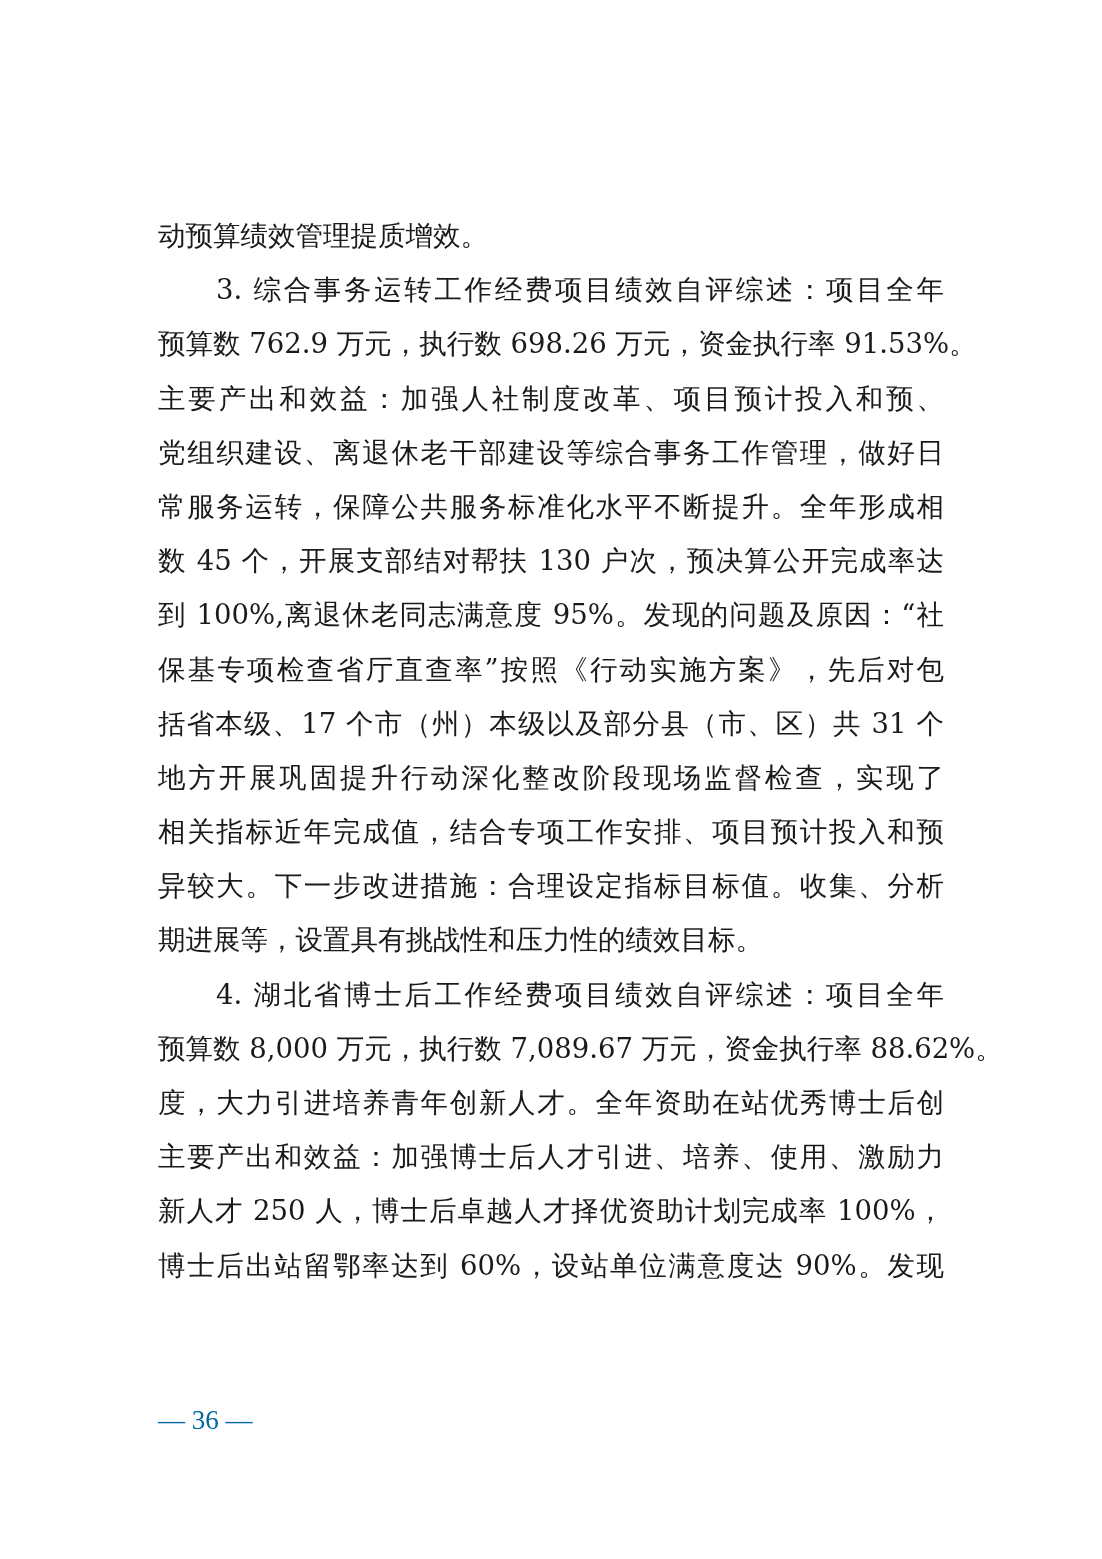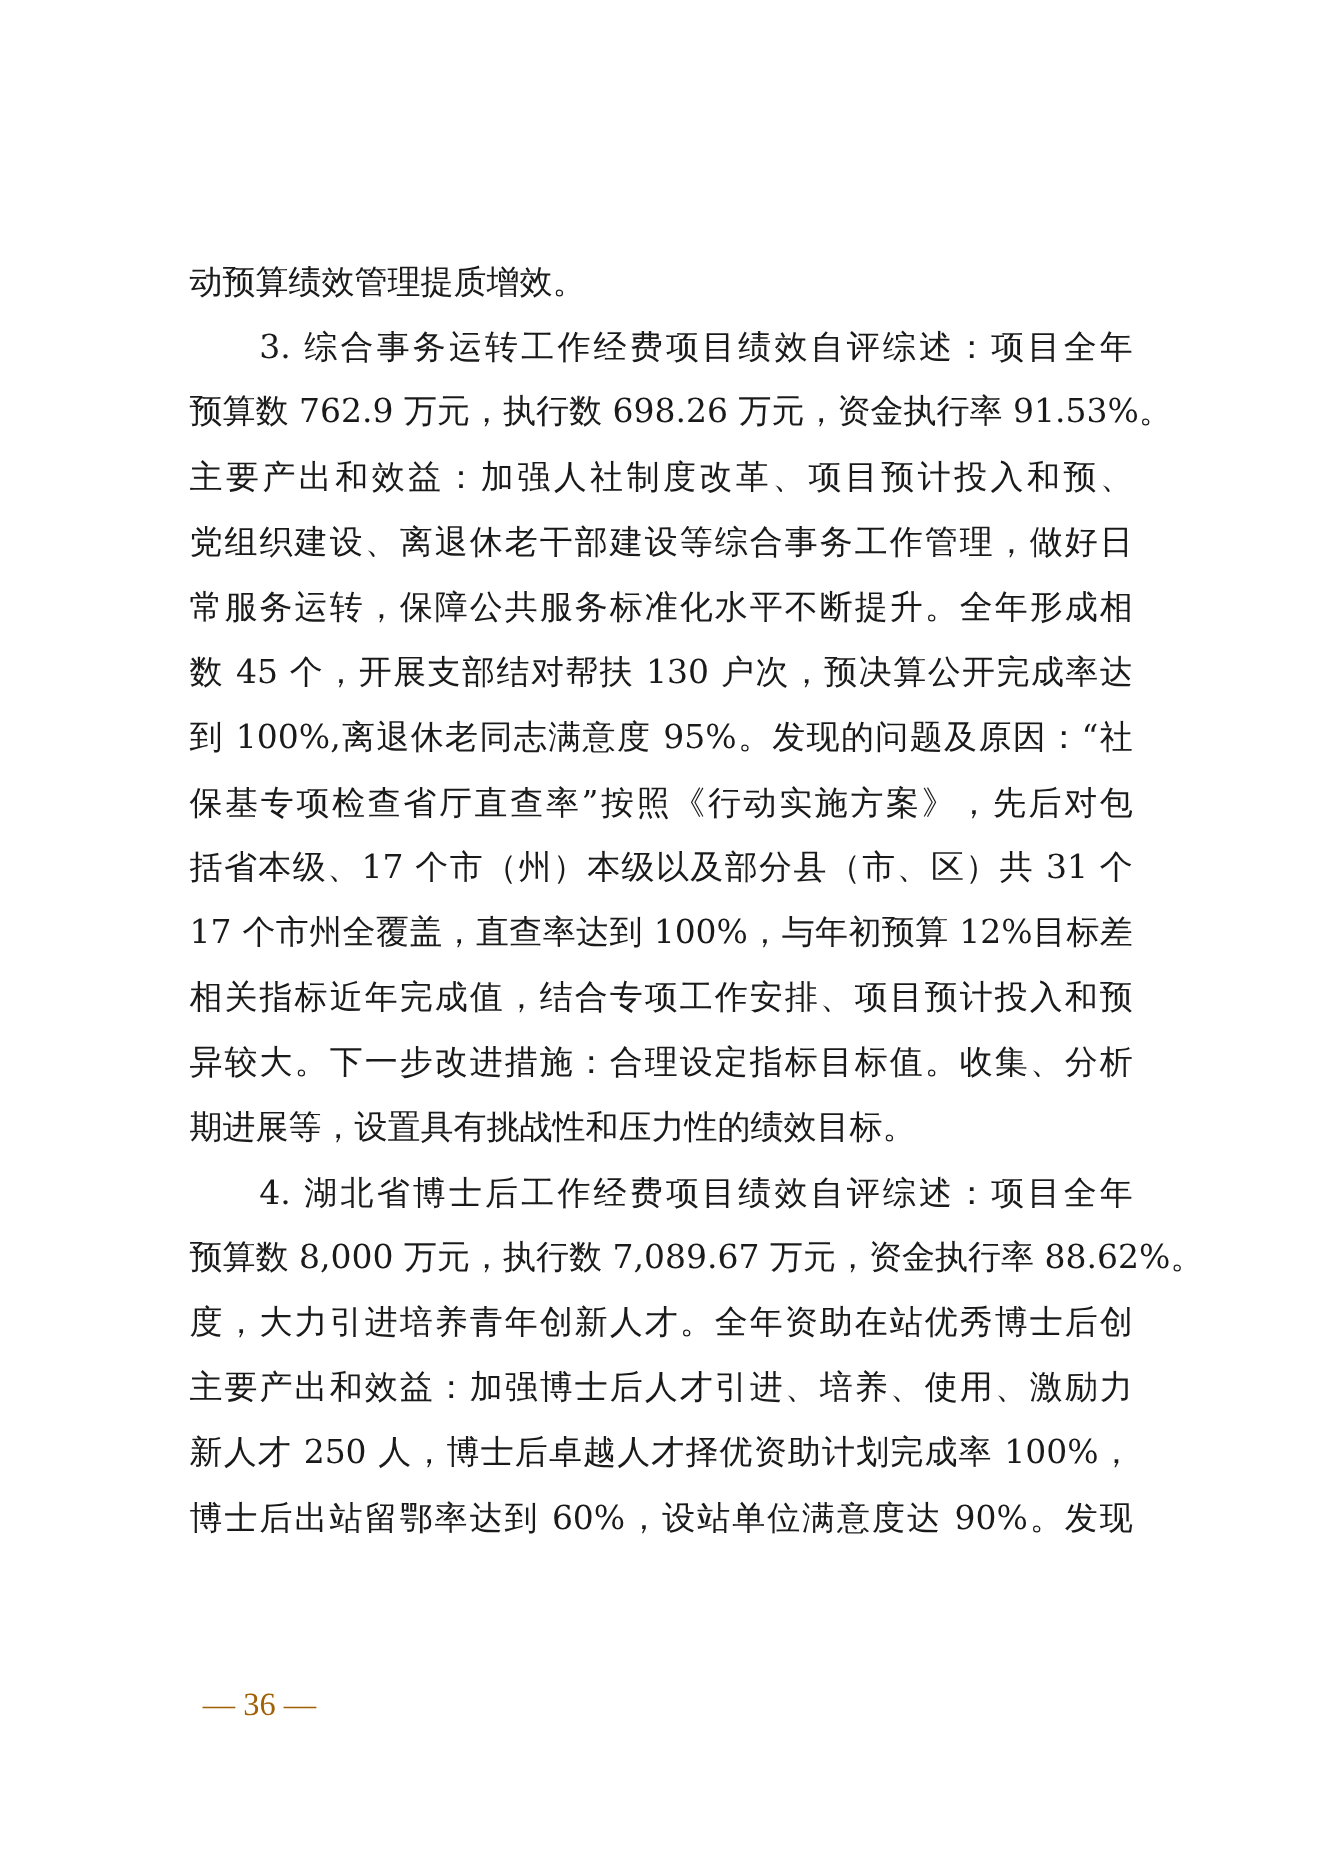--- a/index.html
+++ b/index.html
@@ -39,46 +39,46 @@
       overflow: visible;
     }
     .line.last {
       text-align-last: left;
     }
     .line.indent {
       padding-left: 58px;
     }
     .page-number {
       position: absolute;
-      left: 169px;
+      left: 158px;
       top: 1398px;
       height: 44px;
       line-height: 44px;
       font-size: 27px;
       font-family: "Liberation Serif", "DejaVu Serif", serif;
-      color: #a16207;
+      color: #0369a1;
       white-space: nowrap;
     }
   </style>
 </head>
 <body>
 
 <div class="page">
   <div class="body-text">
     <span class="line last">动预算绩效管理提质增效。</span>
     <span class="line indent">3.  综合事务运转工作经费项目绩效自评综述：项目全年</span>
     <span class="line">预算数 762.9 万元，执行数 698.26 万元，资金执行率 91.53%。</span>
     <span class="line">主要产出和效益：加强人社制度改革、项目预计投入和预、</span>
     <span class="line">党组织建设、离退休老干部建设等综合事务工作管理，做好日</span>
     <span class="line">常服务运转，保障公共服务标准化水平不断提升。全年形成相</span>
     <span class="line">数 45 个，开展支部结对帮扶 130 户次，预决算公开完成率达</span>
     <span class="line">到 100%,离退休老同志满意度 95%。发现的问题及原因：“社</span>
     <span class="line">保基专项检查省厅直查率”按照《行动实施方案》，先后对包</span>
     <span class="line">括省本级、17 个市（州）本级以及部分县（市、区）共 31 个</span>
-    <span class="line">17 个市州全覆盖，直查率达到 100%，与年初预算 12%目标差</span>
+    <span class="line">地方开展巩固提升行动深化整改阶段现场监督检查，实现了</span>
     <span class="line">相关指标近年完成值，结合专项工作安排、项目预计投入和预</span>
     <span class="line">异较大。下一步改进措施：合理设定指标目标值。收集、分析</span>
     <span class="line last">期进展等，设置具有挑战性和压力性的绩效目标。</span>
     <span class="line indent">4.  湖北省博士后工作经费项目绩效自评综述：项目全年</span>
     <span class="line">预算数 8,000 万元，执行数 7,089.67 万元，资金执行率 88.62%。</span>
     <span class="line">度，大力引进培养青年创新人才。全年资助在站优秀博士后创</span>
     <span class="line">主要产出和效益：加强博士后人才引进、培养、使用、激励力</span>
     <span class="line">新人才 250 人，博士后卓越人才择优资助计划完成率 100%，</span>
     <span class="line">博士后出站留鄂率达到 60%，设站单位满意度达 90%。发现</span>
   </div>

